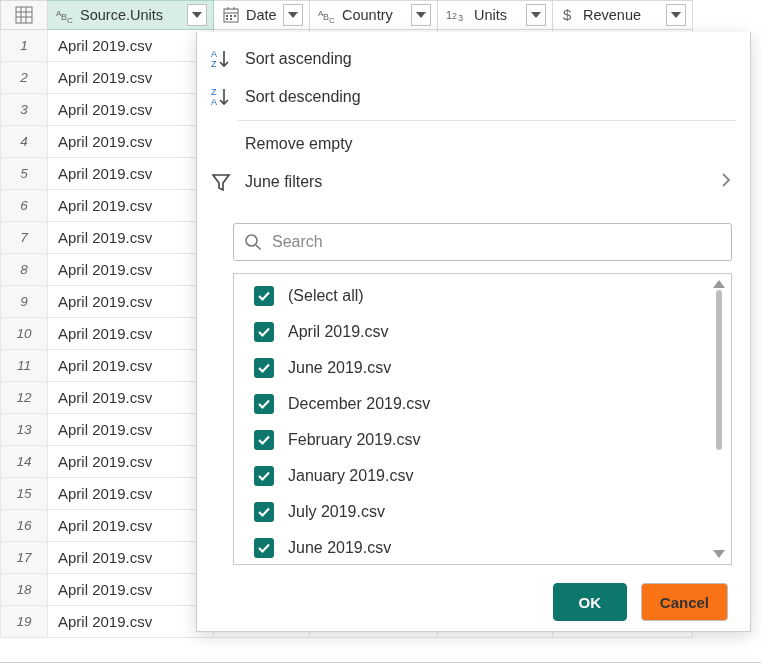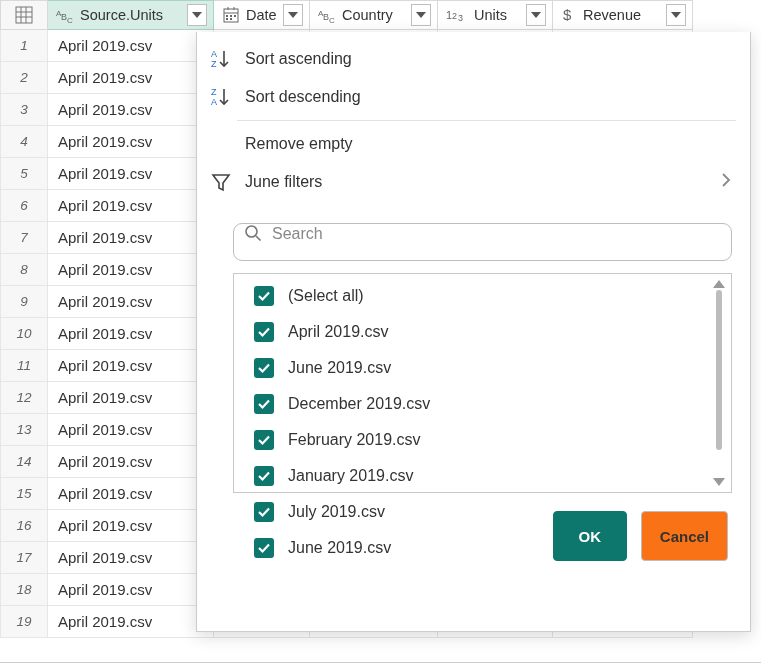--- a/index.html
+++ b/index.html
@@ -108,35 +108,35 @@
     height: 1px; background: #e2e2e2;
     margin: 4px 14px 4px 40px;
   }
   .chevron-right {
     margin-left: auto; color: #888;
     font-size: 18px;
   }
   .search-wrap { padding: 22px 18px 12px 36px; }
   .search-box {
     height: 38px;
-    border: 1px solid #bdbdbd; border-radius: 9px;
-    display: flex; align-items: flex-start;
-    padding: 0 10px; gap: 8px;
+    border: 1px solid #bdbdbd; border-radius: 3px;
+    display: flex; align-items: center;
+    padding: 8px 10px; gap: 8px;
   }
   .search-box svg { width: 18px; height: 18px; color: #666; }
   .search-input {
     border: none; outline: none; flex: 1;
     font-size: 16px; color: #333;
     font-family: inherit;
   }
   .search-input::placeholder { color: #888; }
   .list-frame {
     margin: 0 18px 0 36px;
     border: 1px solid #c8c8c8;
-    height: 220px;
+    height: 292px;
     position: relative;
     padding: 4px 0;
   }
   .list-scroll {
     position: absolute; right: 4px; top: 6px; bottom: 6px; width: 16px;
     display: flex; flex-direction: column; align-items: center; justify-content: space-between;
     color: #888;
   }
   .scroll-thumb {
     width: 6px; background: #bdbdbd; border-radius: 3px;
@@ -162,21 +162,21 @@
     background: #0d766d;
     border-radius: 3px;
     display: flex; align-items: center; justify-content: center;
   }
   .checkbox svg { width: 14px; height: 14px; }
   .btn-row {
     display: flex; gap: 14px; justify-content: flex-end;
     padding: 18px 22px 0 0;
   }
   .btn {
-    min-width: 74px; height: 50px;
+    min-width: 74px; height: 38px;
     border-radius: 4px;
     font-size: 15px; font-weight: 600;
     display: flex; align-items: center; justify-content: center;
     cursor: pointer; padding: 0 18px;
   }
   .btn.primary { background: #0d766d; color: #fff; border: 1px solid #0d766d; }
   .btn.secondary { background: #f97316; color: #333; border: 1px solid #bdbdbd; }
 </style>
 </head>
 <body>

